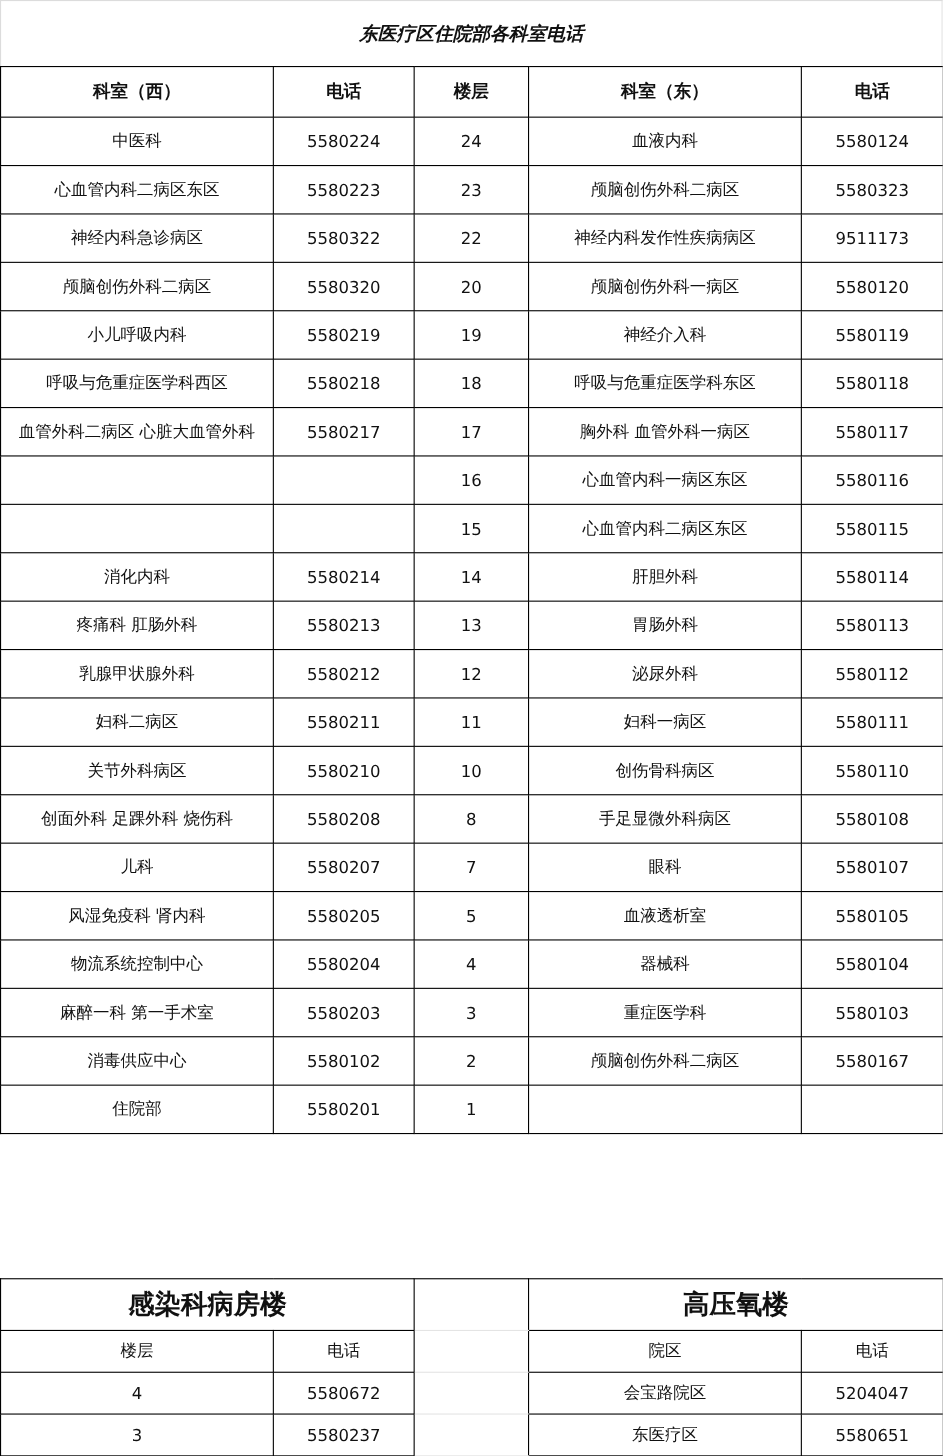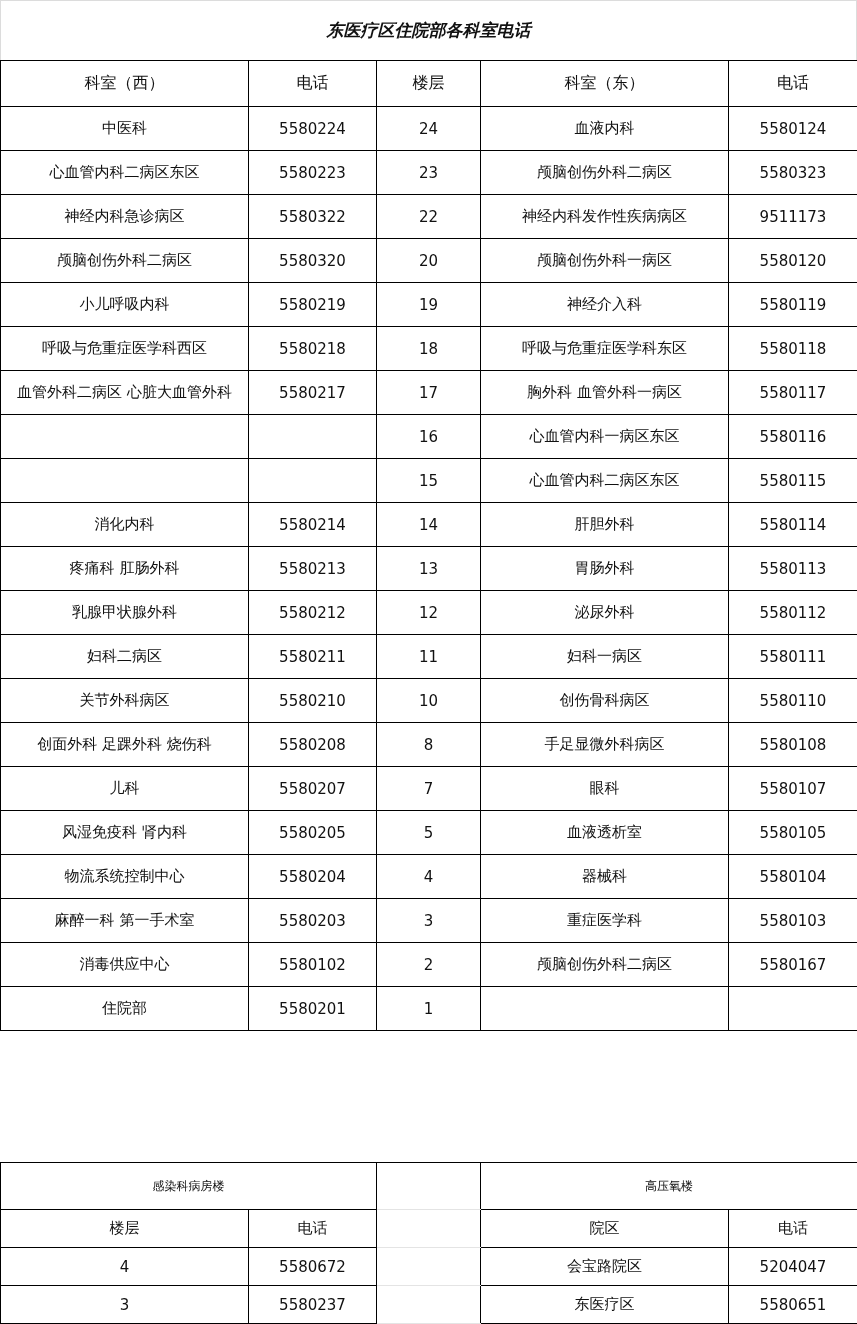--- a/index.html
+++ b/index.html
@@ -5,28 +5,28 @@
   html, body { margin:0; padding:0; background:#fff; }
   body { width:857px; height:1324px; position:relative; overflow:hidden;
          font-family:"DejaVu Sans","Liberation Sans",sans-serif; color:#111; }
   .title { position:absolute; left:0; top:0; width:855px; height:59px;
            border:1px solid #dcdcdc; border-bottom:none;
            display:flex; align-items:center; justify-content:center;
            font-size:17px; font-weight:bold;font-style:italic; }
   table { border-collapse:collapse; table-layout:fixed; position:absolute; left:0; }
   td, th { border:1.5px solid #000; text-align:center; vertical-align:middle;
            font-size:15px; padding:0; overflow:hidden; white-space:nowrap; }
-  th { font-weight:normal; font-size:16px; }
+  th { font-weight:bold; font-size:16px; }
   #main { top:60px; width:857px; }
   #main th { height:45px; }
   #main td { height:43px; }
   .col1 { width:248px; } .col2 { width:128px; } .col3 { width:104px; }
   .col4 { width:248px; } .col5 { width:129px; }
   #bottom { top:1162px; width:857px; }
-  #bottom .sec { height:46px; font-size:12px; font-weight:normal; }
+  #bottom .sec { height:46px; font-size:24px; font-weight:bold; }
   #bottom .sub { height:37px; font-size:15px; font-weight:normal; }
   #bottom .val { height:37px; }
   #bottom td.gap { border-top:1px solid #e4e4e4; border-bottom:1px solid #e4e4e4; }
   #bottom td.gapfirst { border-bottom:1px solid #e4e4e4; }
 </style>
 </head>
 <body>
 
 <div class="title">东医疗区住院部各科室电话</div>
 

